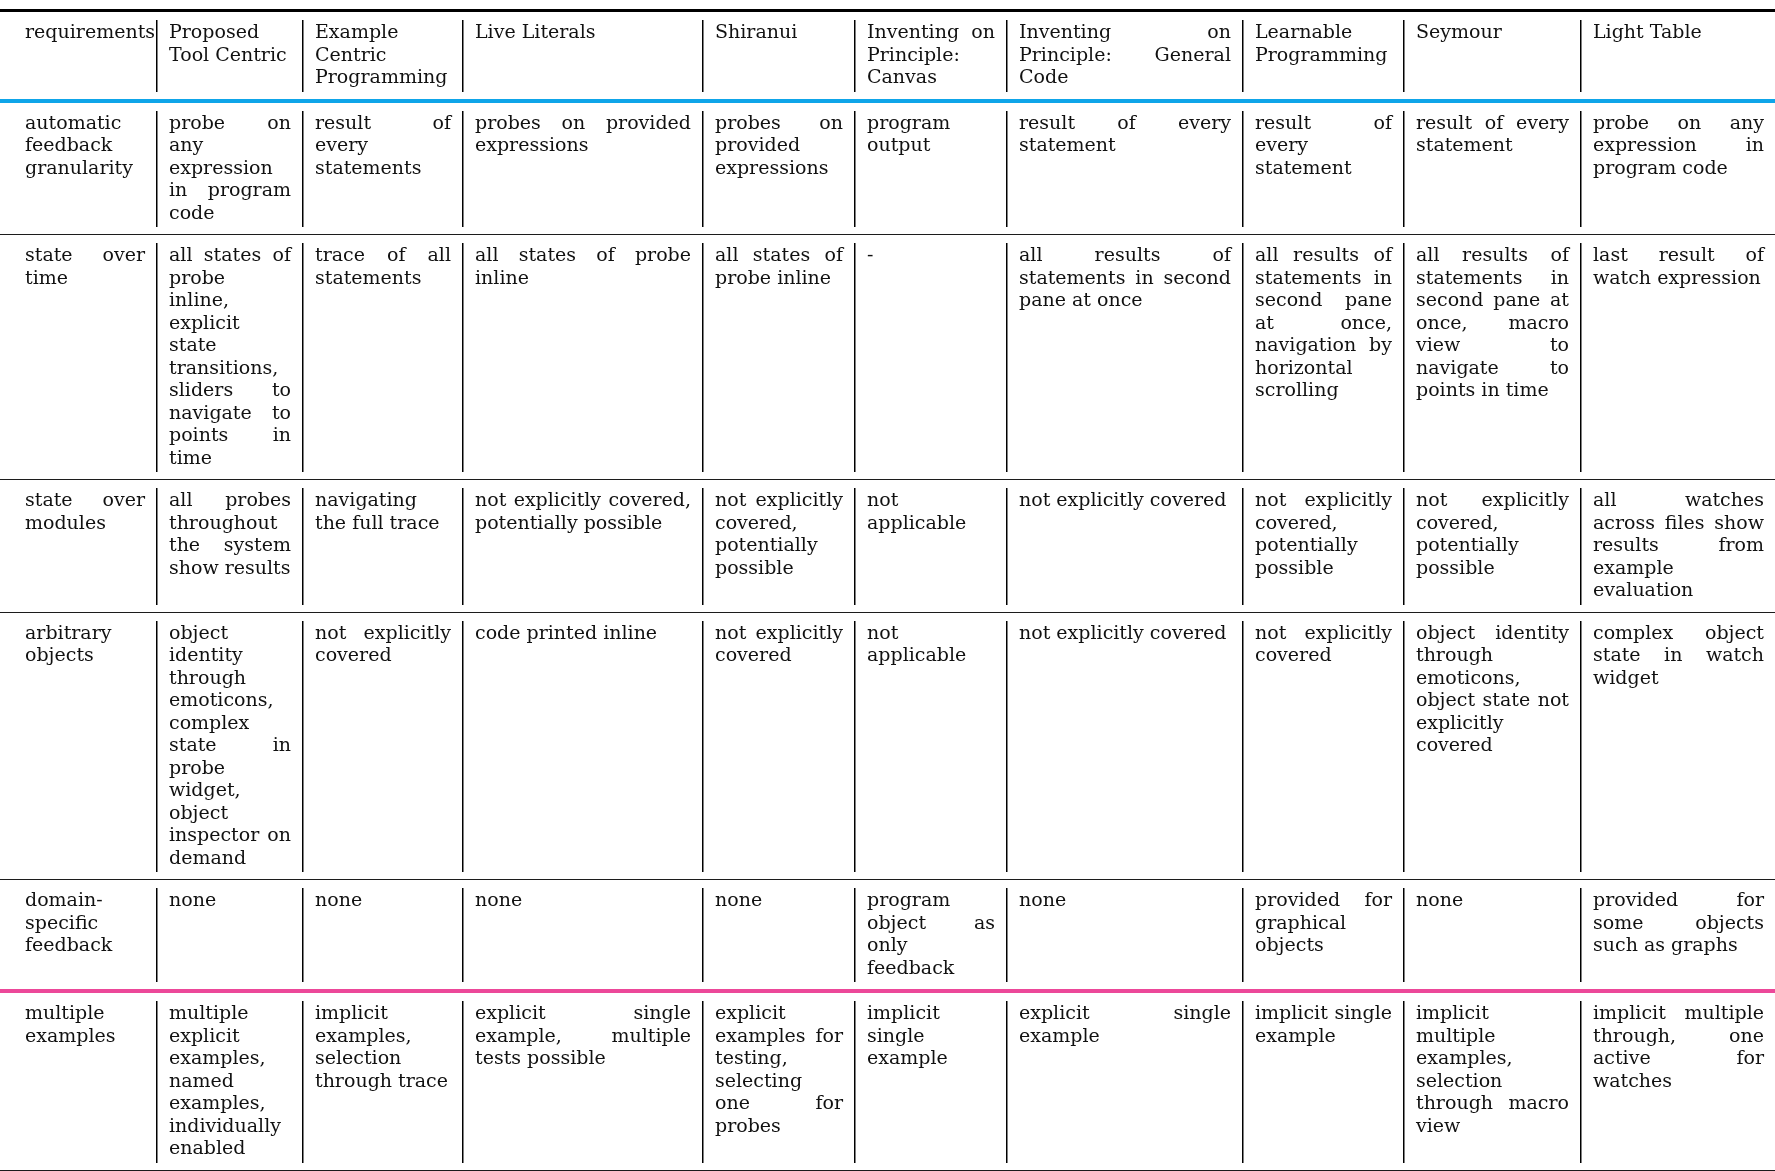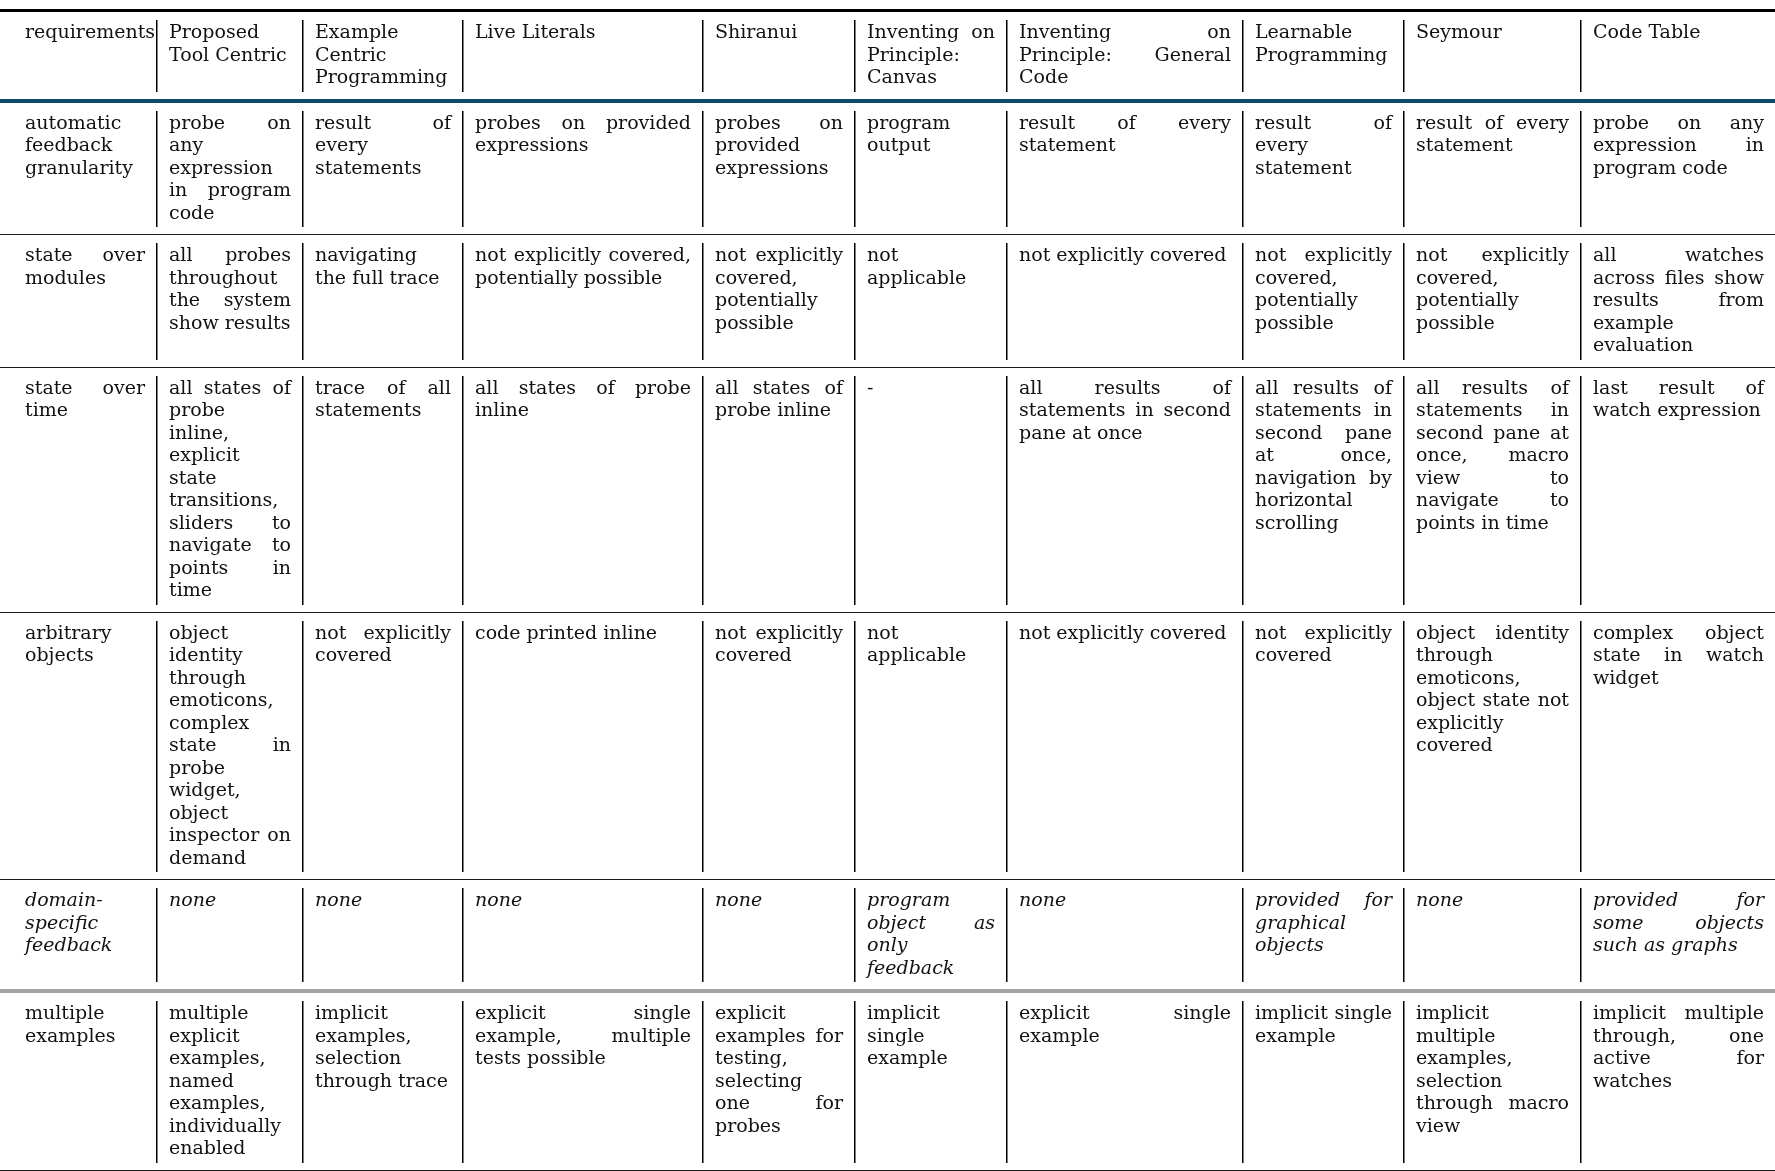--- a/index.html
+++ b/index.html
@@ -44,23 +44,23 @@
     padding-left: 25px;
   }
   thead th { height: 58px; }
   
   .vline {
     background-image: linear-gradient(#000, #000);
     background-repeat: no-repeat;
     background-size: 1.5px calc(100% - 15px);
     background-position: 0 8px;
   }
-  thead tr { border-bottom: 4px solid #0c4a6e; }
+  thead tr { border-bottom: 4px solid #0ea5e9; }
   tbody tr { border-bottom: 1.5px solid #1c1c1c; margin-left: 44px; }
-  tbody tr.thick { border-bottom: 4px solid #a3a3a3; font-style: italic; }
+  tbody tr.thick { border-bottom: 4px solid #ec4899; }
 </style>
 </head>
 <body>
 
 <table class="cmp">
   <colgroup>
     <col class="c1">
       <col class="c2">
       <col class="c3">
       <col class="c4">
@@ -75,59 +75,59 @@
     <tr>
         <th>requirements</th>
         <th class="vline">Proposed Tool Centric</th>
         <th class="vline">Example Centric Programming</th>
         <th class="vline">Live Literals</th>
         <th class="vline">Shiranui</th>
         <th class="vline">Inventing on Principle: Canvas</th>
         <th class="vline">Inventing on Principle: General Code</th>
         <th class="vline">Learnable Programming</th>
         <th class="vline">Seymour</th>
-        <th class="vline">Code Table</th>
+        <th class="vline">Light Table</th>
       </tr>
   </thead>
   <tbody>
       <tr>
         <td>automatic feedback granularity</td>
         <td class="vline">probe on any expression in program code</td>
         <td class="vline">result of every statements</td>
         <td class="vline">probes on provided expressions</td>
         <td class="vline">probes on provided expressions</td>
         <td class="vline">program output</td>
         <td class="vline">result of every statement</td>
         <td class="vline">result of every statement</td>
         <td class="vline">result of every statement</td>
         <td class="vline">probe on any expression in program code</td>
       </tr>
       <tr>
+        <td>state over time</td>
+        <td class="vline">all states of probe inline, explicit state transitions, sliders to navigate to points in time</td>
+        <td class="vline">trace of all statements</td>
+        <td class="vline">all states of probe inline</td>
+        <td class="vline">all states of probe inline</td>
+        <td class="vline">-</td>
+        <td class="vline">all results of statements in second pane at once</td>
+        <td class="vline">all results of statements in second pane at once, navigation by horizontal scrolling</td>
+        <td class="vline">all results of statements in second pane at once, macro view to navigate to points in time</td>
+        <td class="vline">last result of watch expression</td>
+      </tr>
+      <tr>
         <td>state over modules</td>
         <td class="vline">all probes throughout the system show results</td>
         <td class="vline">navigating the full trace</td>
         <td class="vline">not explicitly covered, potentially possible</td>
         <td class="vline">not explicitly covered, potentially possible</td>
         <td class="vline">not applicable</td>
         <td class="vline">not explicitly covered</td>
         <td class="vline">not explicitly covered, potentially possible</td>
         <td class="vline">not explicitly covered, potentially possible</td>
         <td class="vline">all watches across files show results from example evaluation</td>
-      </tr>
-      <tr>
-        <td>state over time</td>
-        <td class="vline">all states of probe inline, explicit state transitions, sliders to navigate to points in time</td>
-        <td class="vline">trace of all statements</td>
-        <td class="vline">all states of probe inline</td>
-        <td class="vline">all states of probe inline</td>
-        <td class="vline">-</td>
-        <td class="vline">all results of statements in second pane at once</td>
-        <td class="vline">all results of statements in second pane at once, navigation by horizontal scrolling</td>
-        <td class="vline">all results of statements in second pane at once, macro view to navigate to points in time</td>
-        <td class="vline">last result of watch expression</td>
       </tr>
       <tr>
         <td>arbitrary objects</td>
         <td class="vline">object identity through emoticons, complex state in probe widget, object inspector on demand</td>
         <td class="vline">not explicitly covered</td>
         <td class="vline">code printed inline</td>
         <td class="vline">not explicitly covered</td>
         <td class="vline">not applicable</td>
         <td class="vline">not explicitly covered</td>
         <td class="vline">not explicitly covered</td>

